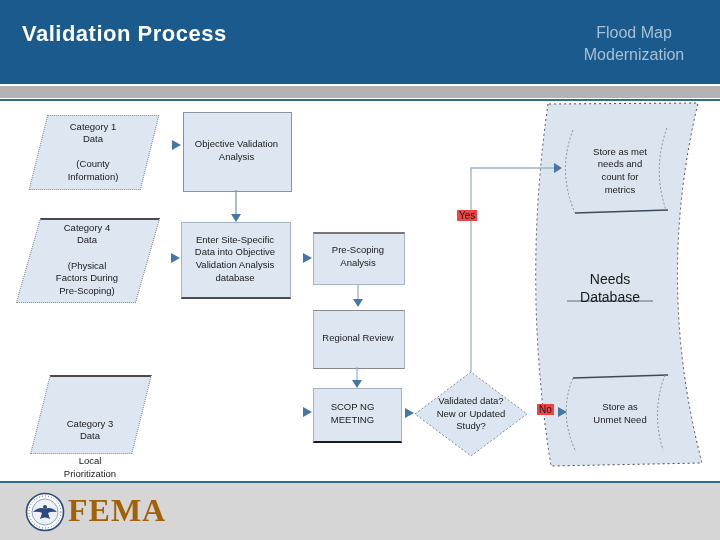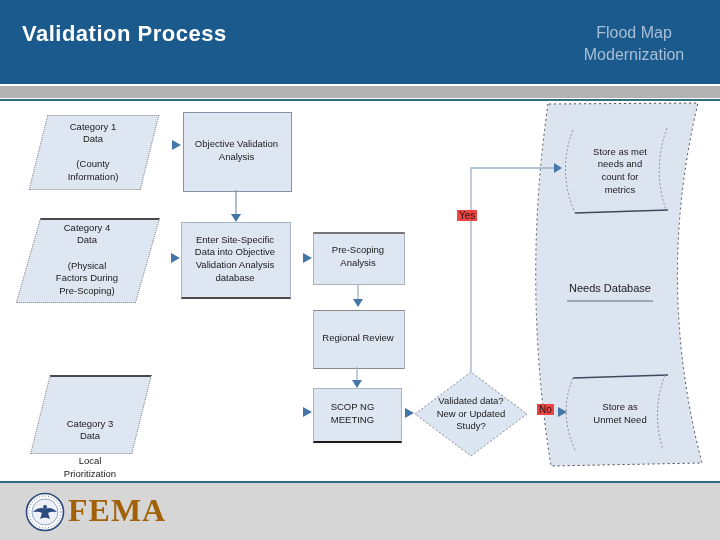--- a/index.html
+++ b/index.html
@@ -127,21 +127,21 @@
 Prioritization</div>
   <div class="node-label" style="left:313px; top:388px; width:79px; height:52px;">SCOP NG
 MEETING</div>
   <div class="node-label" style="left:421px; top:384px; width:100px; height:60px;">Validated data?
 New or Updated
 Study?</div>
   <div class="node-label" style="left:575px; top:133px; width:90px; height:76px;">Store as met
 needs and
 count for
 metrics</div>
-  <div class="node-label" style="left:563px; top:280px; width:94px; height:16px; font-size:11px;">Needs Database</div>
+  <div class="node-label" style="left:563px; top:280px; width:94px; height:16px; font-size:14px;">Needs Database</div>
   <div class="node-label" style="left:575px; top:388px; width:90px; height:52px;">Store as
 Unmet Need</div>
   <div class="branch-label" style="left:457px; top:210px;">Yes</div>
   <div class="branch-label" style="left:537px; top:404px;">No</div>
 
   <div class="line-teal line-bottom"></div>
   <div class="footer"></div>
   <svg class="fema-seal" width="40" height="40" viewBox="0 0 40 40">
     <circle cx="20" cy="20" r="18.5" fill="#ffffff" stroke="#2b4a7e" stroke-width="1.6"></circle>
     <circle cx="20" cy="20" r="16" fill="none" stroke="#2b4a7e" stroke-width="1" stroke-dasharray="1 2" opacity="0.8"></circle>

